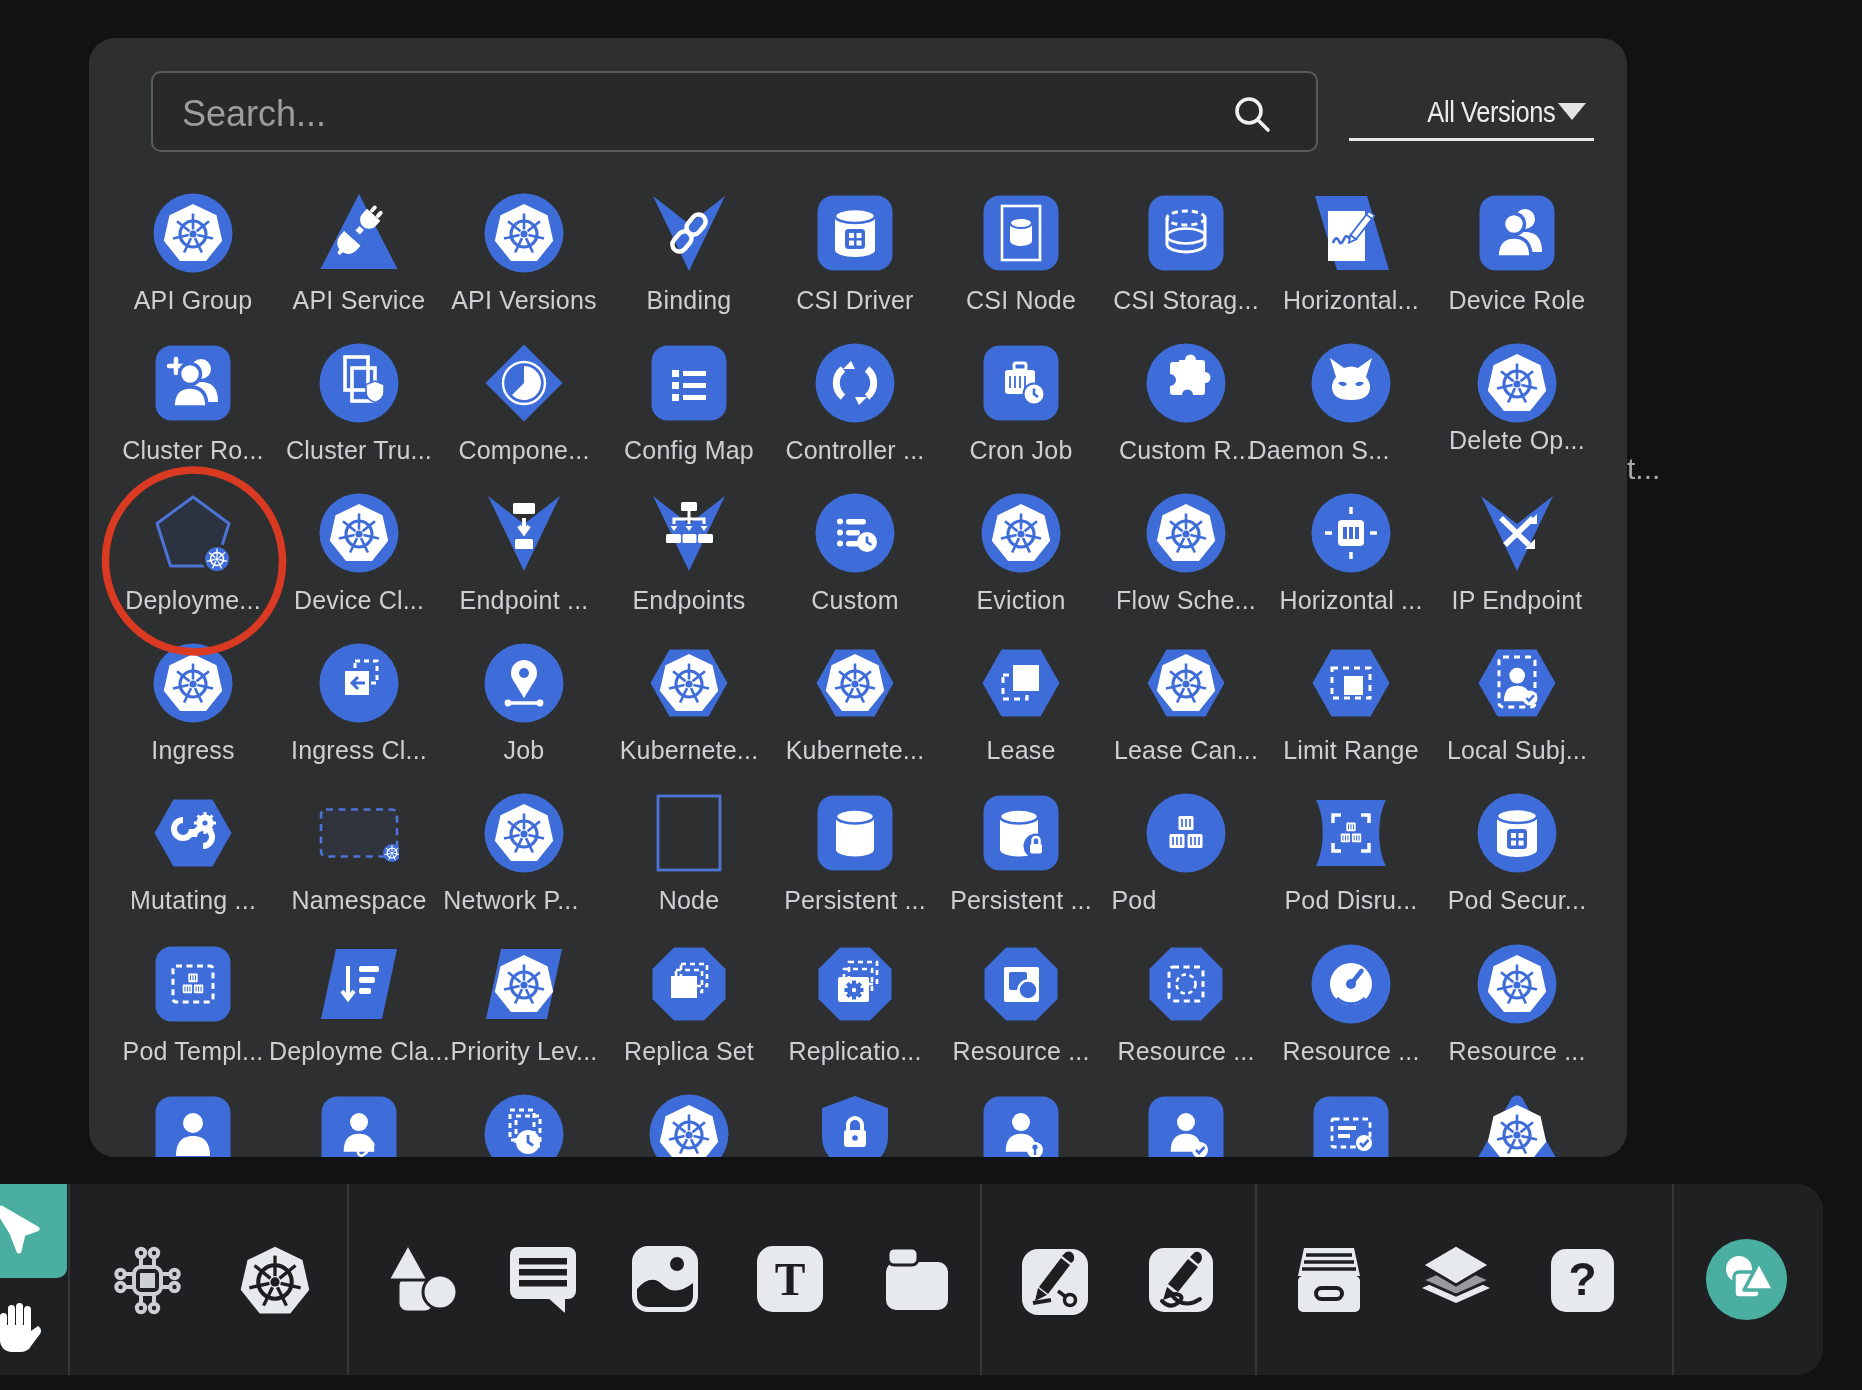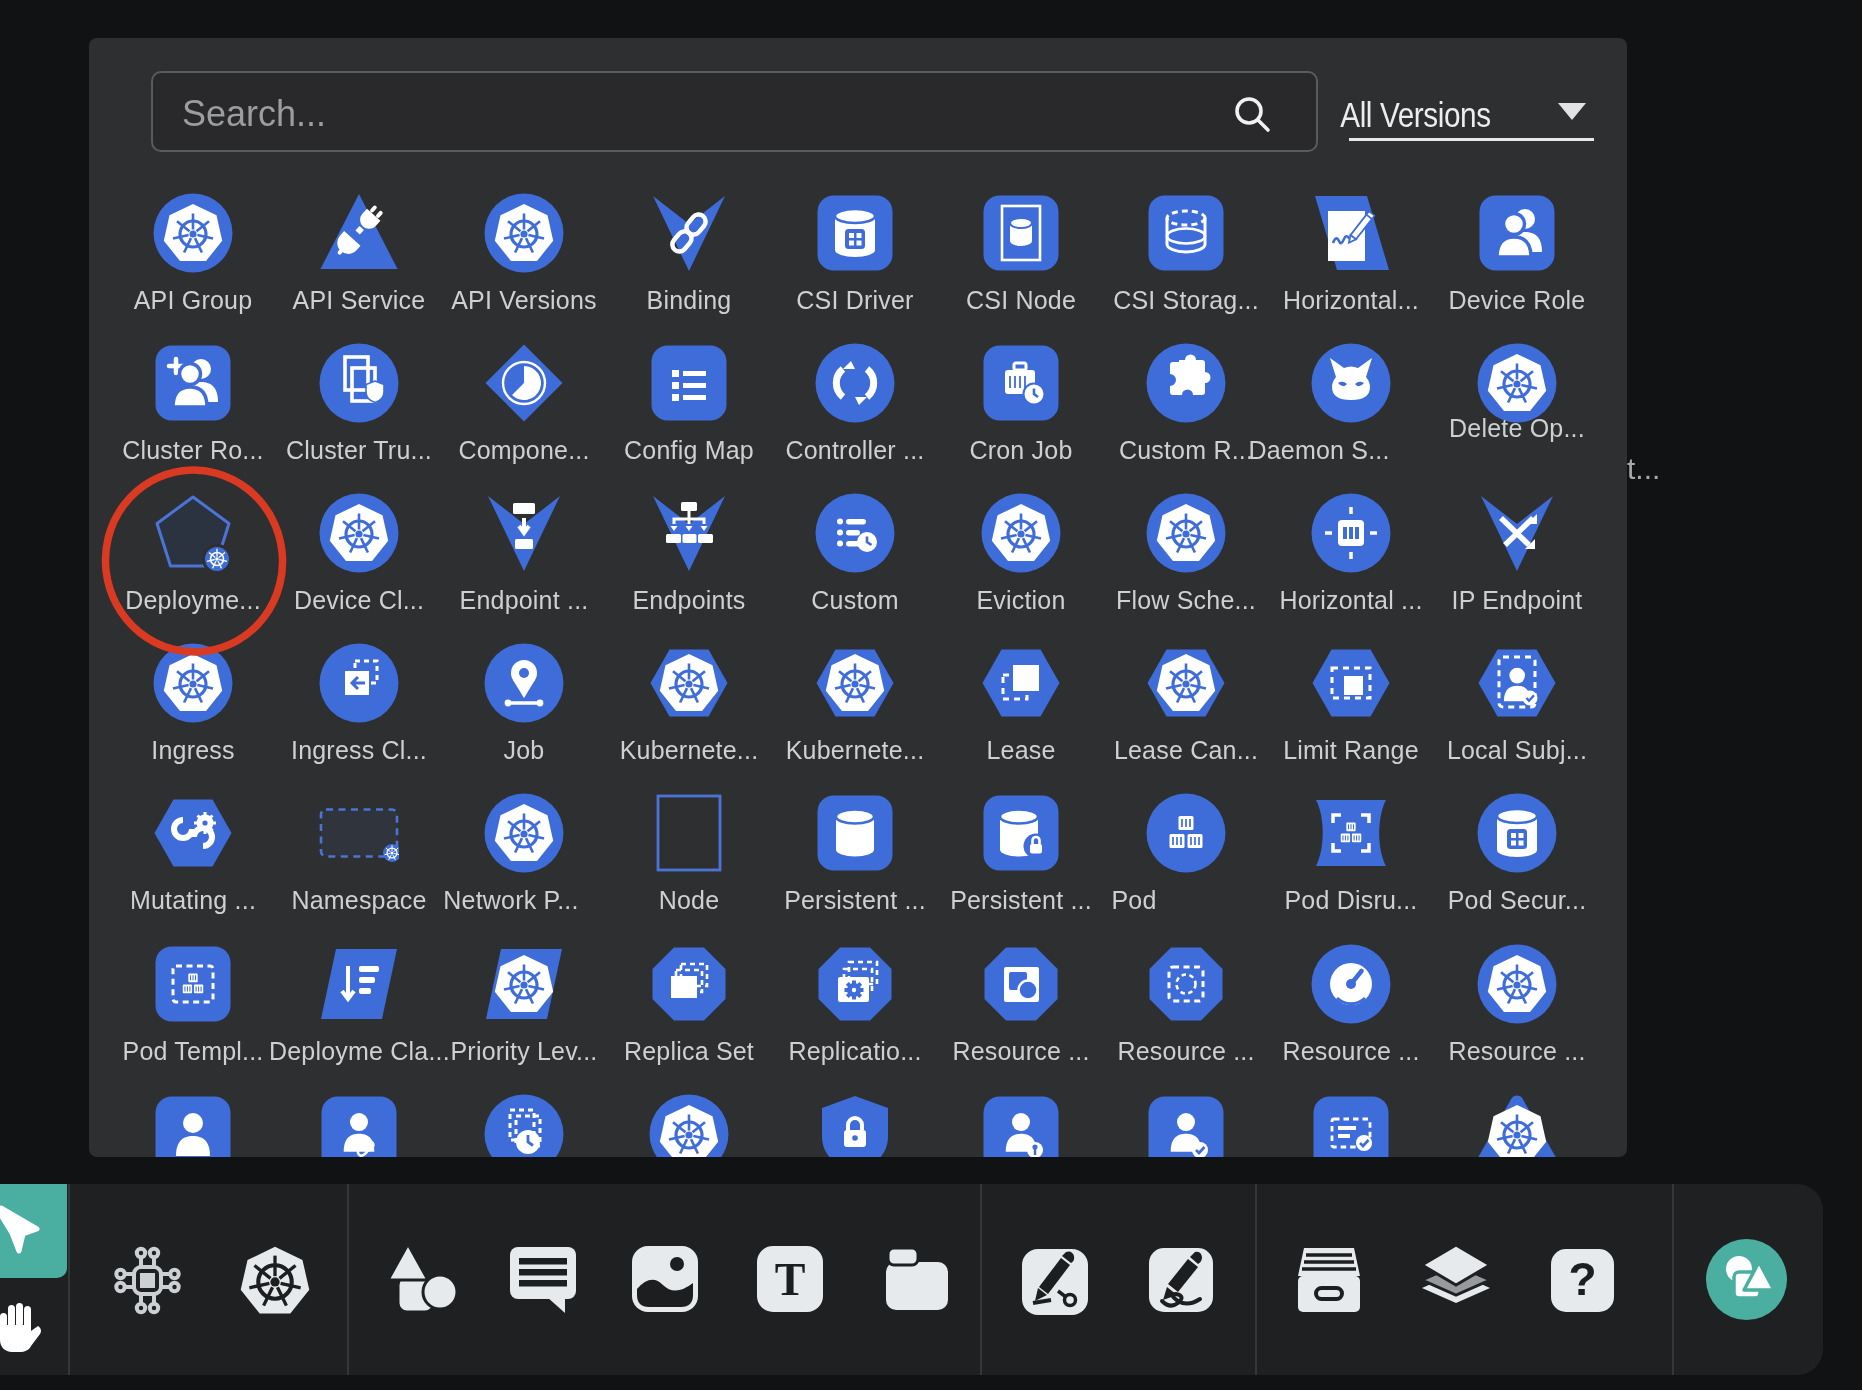--- a/index.html
+++ b/index.html
@@ -1,26 +1,26 @@
 <!DOCTYPE html>
 <html><head><meta charset="utf-8"><style>
 * { margin:0; padding:0; box-sizing:border-box; }
 html,body { width:1862px; height:1390px; background:#111213; overflow:hidden;
   font-family:"Liberation Sans", sans-serif; }
 #stage { position:relative; width:1862px; height:1390px; }
 .panel { position:absolute; left:89px; top:38px; width:1538px; height:1119px;
-  background:#2e2f31; border-radius:8px; overflow:hidden;text-decoration:underline; }
+  background:#2e2f31; border-radius:26px; overflow:hidden;text-decoration:underline; }
 .ic { position:absolute; }
 .lb { position:absolute; width:180px; text-align:center; font-size:25px; color:#ced0d2;
   white-space:nowrap; letter-spacing:0.2px; }
 .search { position:absolute; left:62px; top:33px; width:1167px; height:81px;
   background:#29292b; border:2px solid #5a5b5d; border-radius:10px; }
 .search span { position:absolute; left:29px; top:20px; font-size:36px; color:#9b9d9f; }
-.allv { position:absolute; left:1238px; top:57px; width:240px; text-align:left;
-  font-size:35px; color:#eceded; letter-spacing:-0.5px; }
+.allv { position:absolute; left:1238px; top:57px; width:240px; text-align:right;
+  font-size:30px; color:#eceded; letter-spacing:-0.5px; }
 .allv-line { position:absolute; left:1260px; top:100px; width:245px; height:2.5px; background:#e8e8e8; }
 .tdots { position:absolute; left:1627px; top:452px; font-size:30px; color:#a7a8aa; }
 </style></head><body>
 <div id="stage">
 <div class="tdots">t...</div>
 <div class="panel">
 <div class="search">
         <span>Search...</span>
 <svg style="position:absolute;right:44px;top:21px" width="40" height="40" viewBox="0 0 40 40">
           <circle cx="17" cy="17" r="12" fill="none" stroke="#f0f1f2" stroke-width="3.6"></circle>
@@ -212,21 +212,21 @@
         <circle cx="40" cy="41" r="13.0" fill="none" stroke="#3e6dd9" stroke-width="3.2"></circle>
         <circle cx="40" cy="41" r="3.6" fill="#3e6dd9"></circle>
         <line x1="40.0" y1="36.5" x2="40.0" y2="20.5" stroke="#3e6dd9" stroke-width="2.6"></line>
         <line x1="43.5" y1="38.2" x2="56.0" y2="28.2" stroke="#3e6dd9" stroke-width="2.6"></line>
         <line x1="44.4" y1="42.0" x2="60.0" y2="45.6" stroke="#3e6dd9" stroke-width="2.6"></line>
         <line x1="42.0" y1="45.1" x2="48.9" y2="59.5" stroke="#3e6dd9" stroke-width="2.6"></line>
         <line x1="38.0" y1="45.1" x2="31.1" y2="59.5" stroke="#3e6dd9" stroke-width="2.6"></line>
         <line x1="35.6" y1="42.0" x2="20.0" y2="45.6" stroke="#3e6dd9" stroke-width="2.6"></line>
         <line x1="36.5" y1="38.2" x2="24.0" y2="28.2" stroke="#3e6dd9" stroke-width="2.6"></line>
       </svg>
-      <div class="lb" style="left:1338px;top:376px">Delete Op...</div>
+      <div class="lb" style="left:1338px;top:388px">Delete Op...</div>
       <svg class="ic" style="left:64px;top:455px" width="80" height="80" viewBox="0 0 80 80">
         <polygon points="40,4 76,30.5 62.5,73 17.5,73 4,30.5" fill="#2c3340" stroke="#4c73d6" stroke-width="3" stroke-linejoin="round"></polygon>
         <circle cx="64" cy="66" r="13.5" fill="#3e6dd9" stroke="#2e2f31" stroke-width="3"></circle>
         <g transform="translate(64,66) scale(0.5) translate(-40,-41)">
           <circle cx="40" cy="41" r="13.0" fill="none" stroke="#ffffff" stroke-width="3.2"></circle>
           <circle cx="40" cy="41" r="3.6" fill="#ffffff"></circle>
           <line x1="40.0" y1="36.5" x2="40.0" y2="20.5" stroke="#ffffff" stroke-width="2.6"></line>
           <line x1="43.5" y1="38.2" x2="56.0" y2="28.2" stroke="#ffffff" stroke-width="2.6"></line>
           <line x1="44.4" y1="42.0" x2="60.0" y2="45.6" stroke="#ffffff" stroke-width="2.6"></line>
           <line x1="42.0" y1="45.1" x2="48.9" y2="59.5" stroke="#ffffff" stroke-width="2.6"></line>

